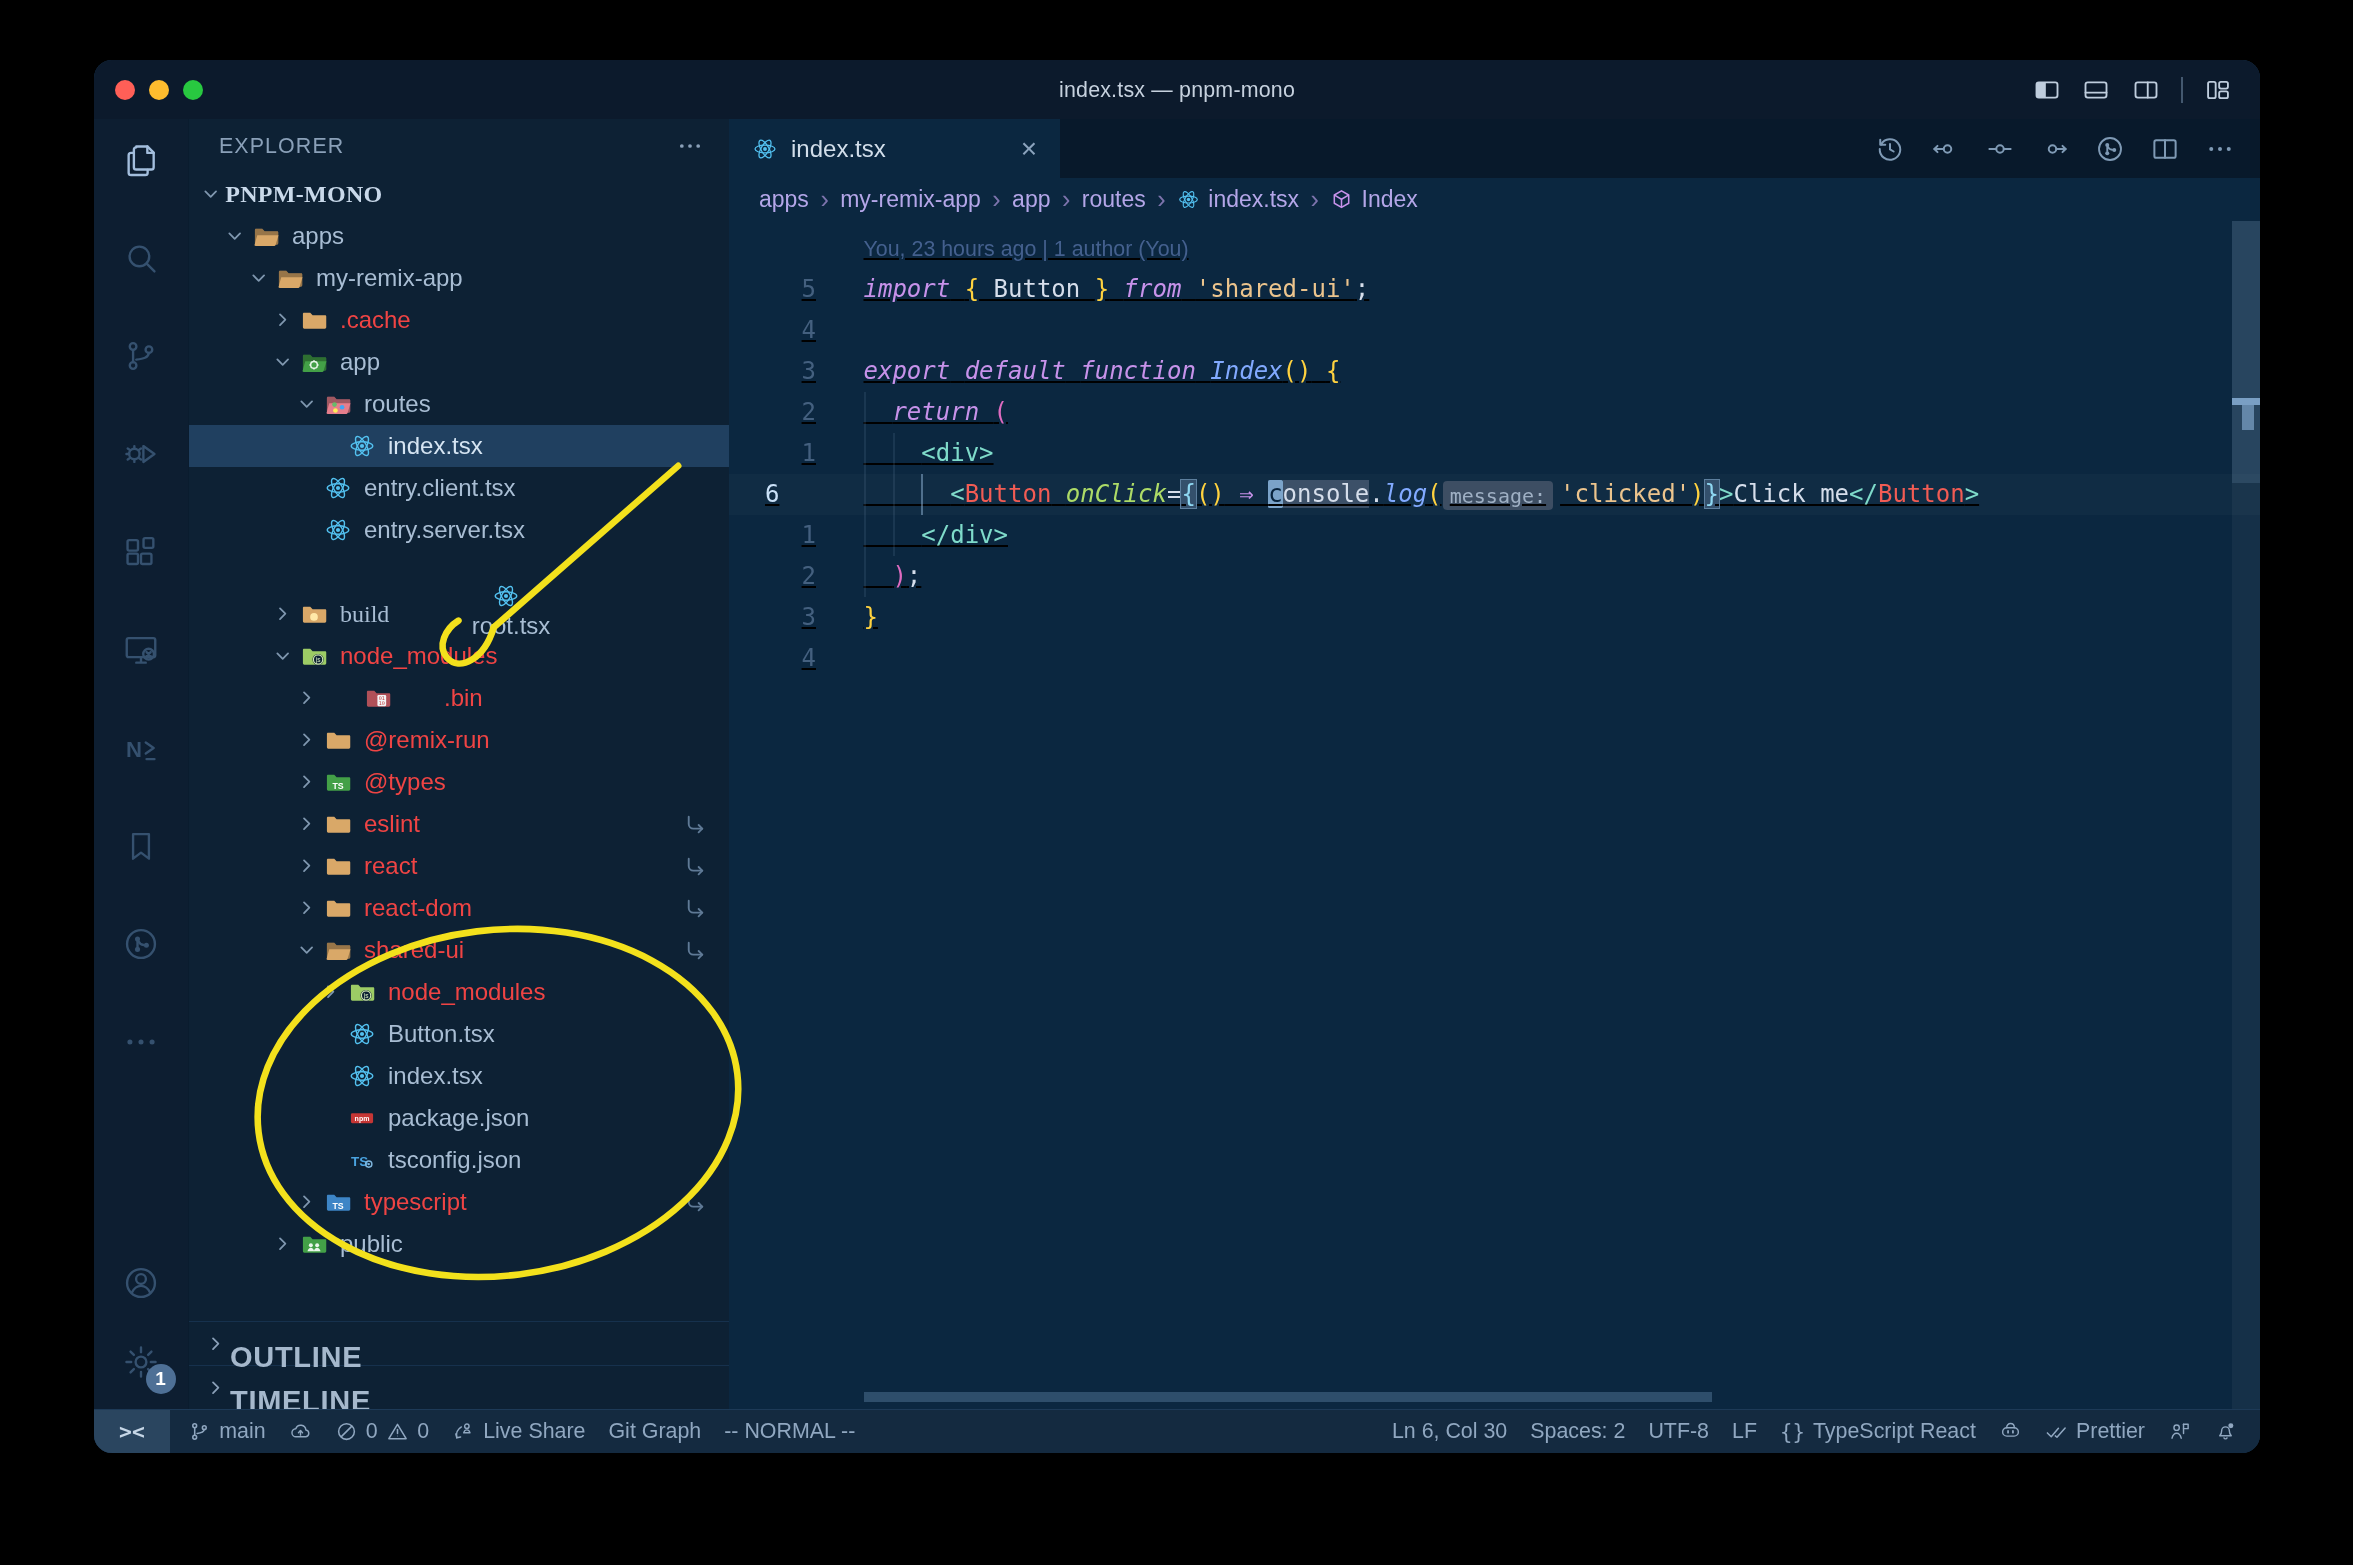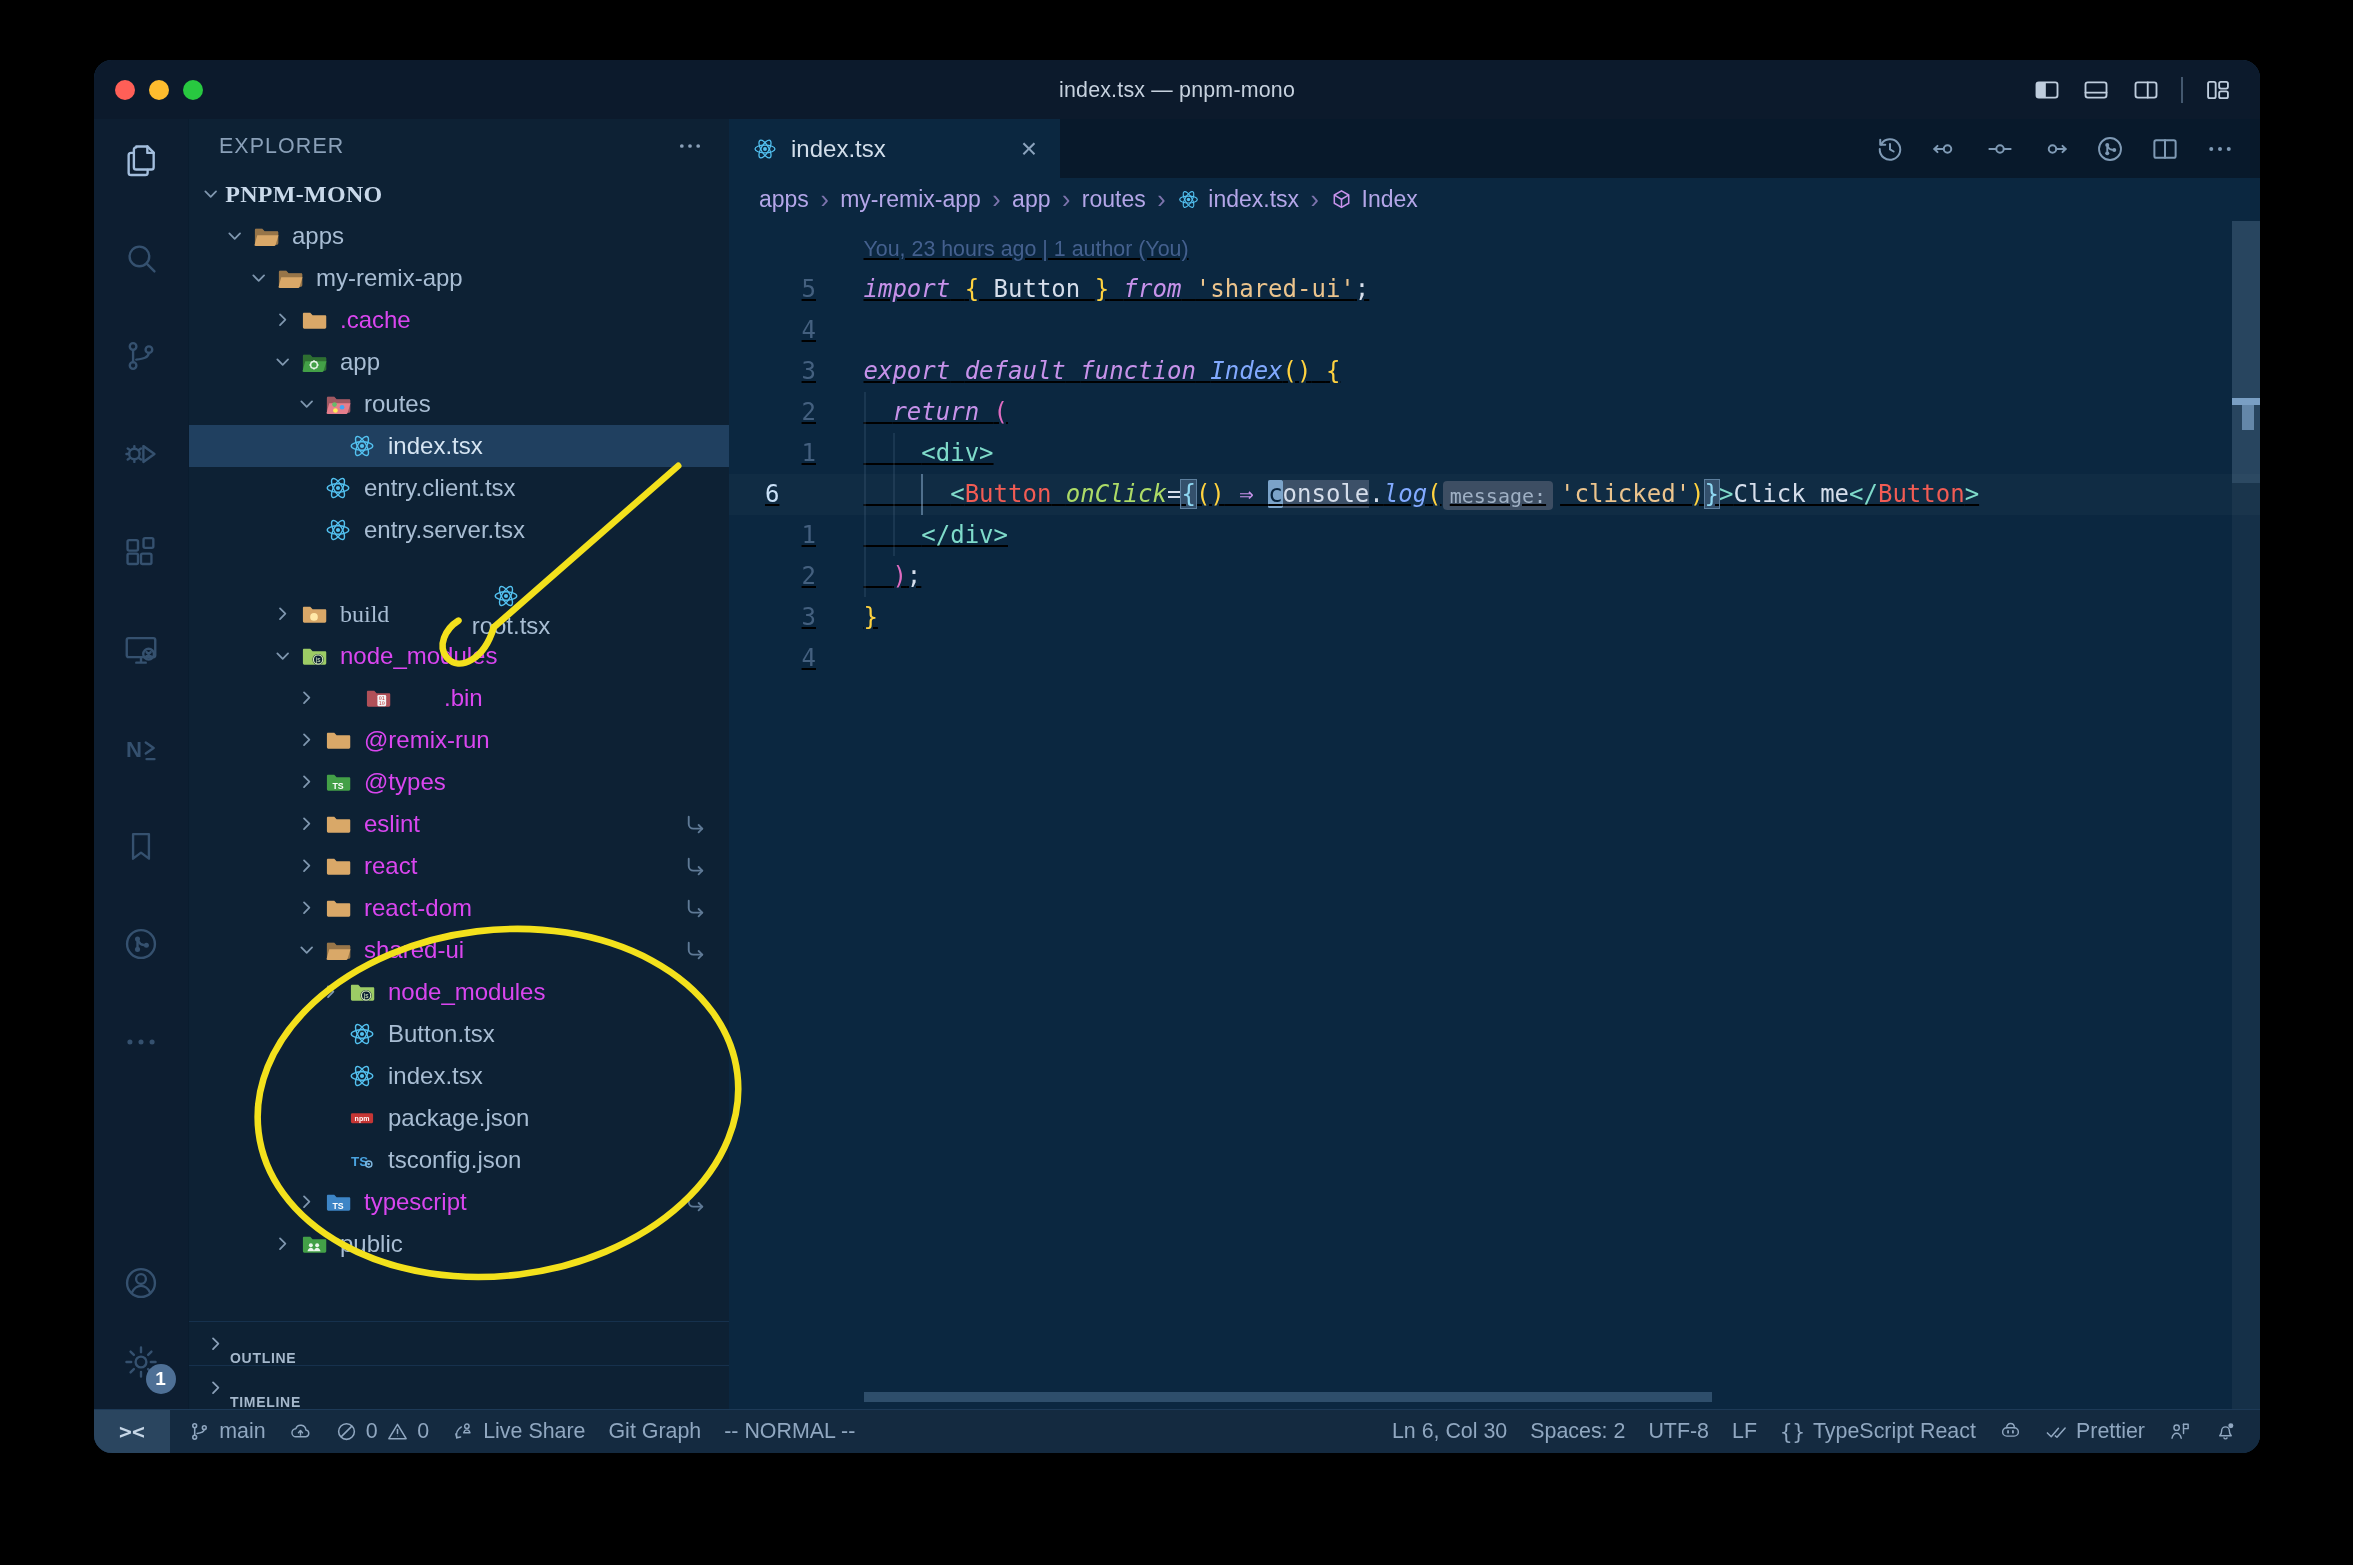--- a/index.html
+++ b/index.html
@@ -44,29 +44,29 @@
   .sb-header .label { color:#8aa0b8; font-size:21.4px; letter-spacing:1.1px; }
   .sb-more { margin-left:auto; color:#8aa0b8; width:28px; height:28px; }
   .tree { position:absolute; top:54px; left:0; right:0; }
   .row { height:42px; display:flex; align-items:center; position:relative; }
   .row.sel { background:#204060; }
   .tw { width:28px; height:28px; flex:none; color:#7f97af; display:flex; align-items:center; justify-content:center; }
   .tw .ic { width:21.4px; height:21.4px; }
   .ti { width:33px; height:33px; flex:none; display:flex; align-items:center; justify-content:center; margin-right:10px; }
   .ti .ic { width:28px; height:28px; }
   .tl { font-size:24px; color:#a8bdd3; white-space:nowrap; }
-  .row.dim .tl { color:#d946ef; }
+  .row.dim .tl { color:#ef4444; }
   .row.sel .tl { color:#d5e4f2; }
   .row.root .tl { color:#c9d9ea; font-weight:bold; letter-spacing:0.3px;font-family:Liberation Serif, serif; }
   .symlink { margin-left:auto; margin-right:21.4px; width:25px; height:25px; color:#5f7a96; }
   .symlink .ic { width:25px; height:25px; }
   .sb-bottom { position:absolute; bottom:0; left:0; right:0; }
   .sb-section { height:44px; border-top:1.6px solid #16314d; display:flex; align-items:center; padding-left:13px; }
   .sb-section .tw { color:#8aa0b8; }
-  .sb-section .label { color:#a5b8cc; font-size:14px; font-weight:bold; letter-spacing:0.7px;margin-top:28px; }
+  .sb-section .label { color:#a5b8cc; font-size:29px; font-weight:bold; letter-spacing:0.7px;margin-top:28px; }
 
   
   .editor { flex:1; display:flex; flex-direction:column; min-width:0; background:#0b2740; }
   .tabbar { height:59px; background:#08192b; display:flex; align-items:stretch; flex:none; }
   .tab { width:331px; background:#0b2740; display:flex; align-items:center; padding:0 23px; }
   .tab .ic { width:26px; height:26px; }
   .tab-label { color:#d2deea; font-size:24px; margin-left:13px; }
   .tab-close { margin-left:auto; color:#8ba3bd; font-size:28px; line-height:1; }
   .ed-toolbar { margin-left:auto; display:flex; align-items:center; gap:25px; padding-right:25px; color:#7f9ab5; }
   .ed-toolbar .ic { width:30px; height:30px; }

